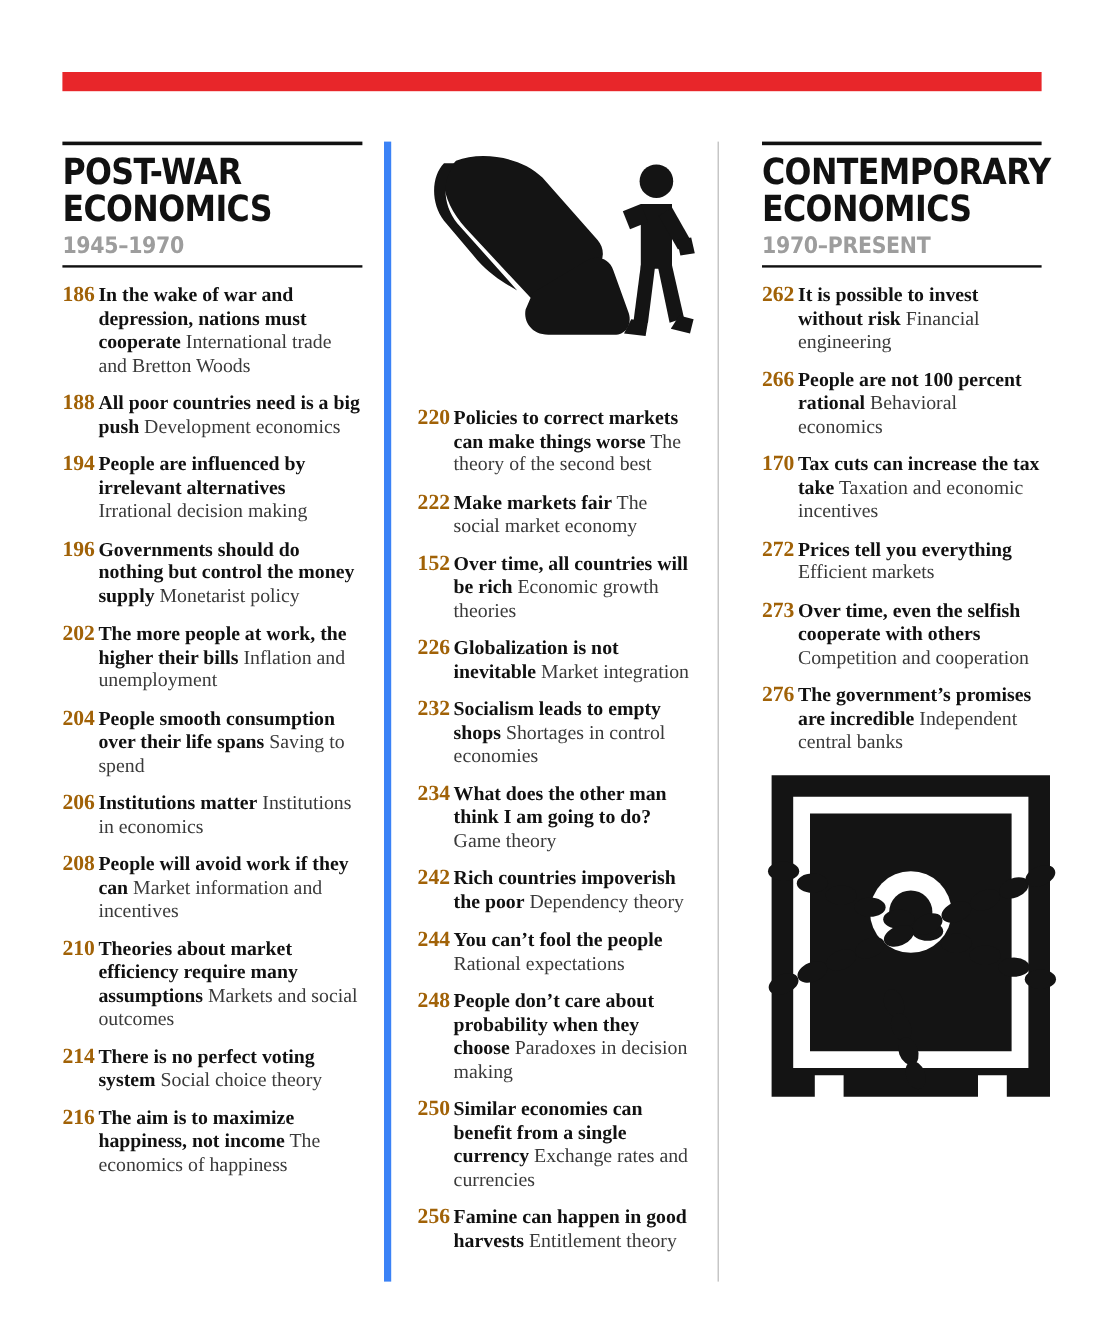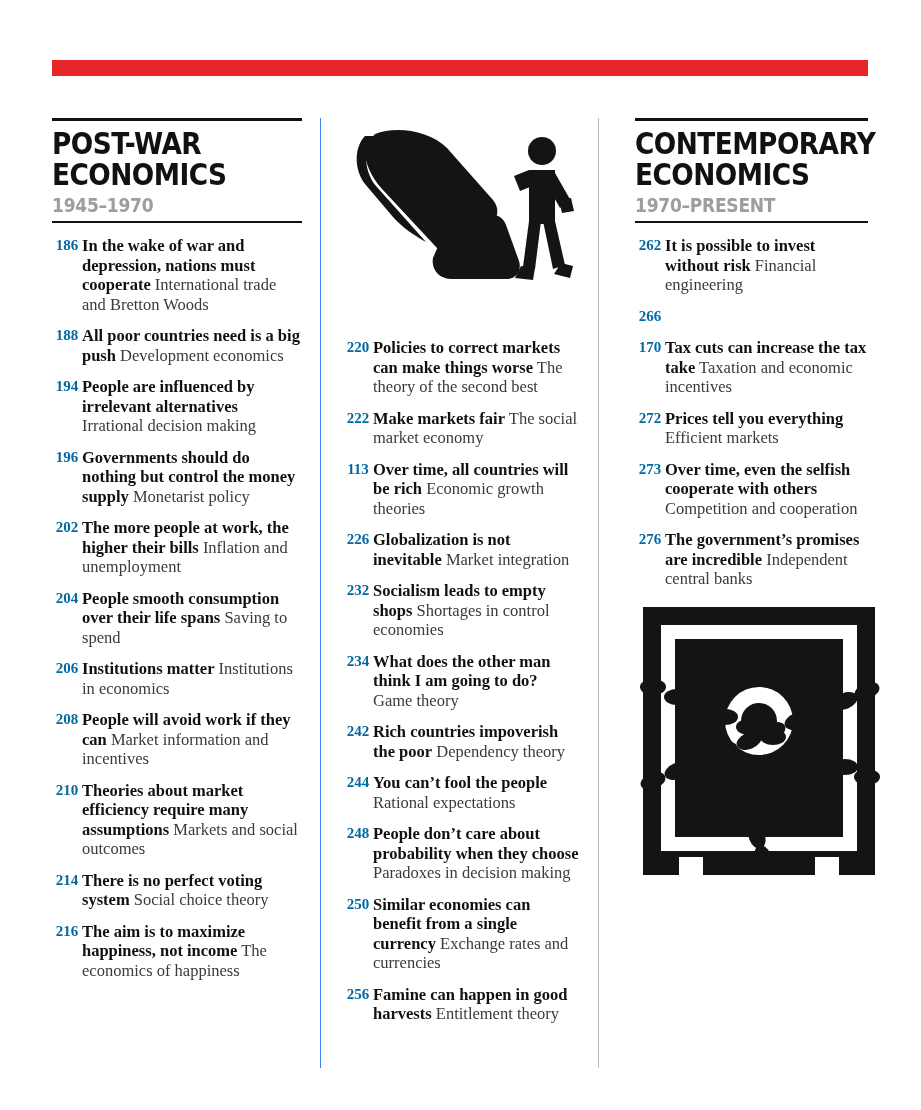--- a/index.html
+++ b/index.html
@@ -43,21 +43,21 @@
     position: relative;
   }
   .col-left {
     width: 268px;
     padding-right: 18px;
   }
   .col-mid {
     width: 278px;
     padding-left: 22px;
     padding-right: 18px;
-    border-left: 1px solid #3b82f6;
+    border-left: 6px solid #3b82f6;
   }
   .col-right {
     width: 270px;
     padding-left: 36px;
     border-left: 1px solid #b9b9b9;
   }
   .sect-head {
     border-top: 3px solid #111;
     padding-top: 7px;
     margin-bottom: 0;
@@ -92,26 +92,25 @@
     margin-bottom: 13px;
   }
   .entry {
     display: flex;
     flex-direction: row;
     margin-bottom: 12px;
   }
   .entry .pg {
     font-family: "Liberation Serif", serif;
     font-weight: bold;
-    font-size: 15px;
+    font-size: 18px;
     line-height: 19.5px;
     width: 30px;
     flex: 0 0 30px;
-    color: #0369a1;
-    text-align: center;
+    color: #a16207;
   }
   .entry .txt {
     font-size: 16.5px;
     line-height: 19.5px;
     color: #111;
     flex: 1 1 auto;
   }
   .entry .ttl {
     font-weight: bold;
   }
@@ -219,21 +218,21 @@
 
       <div class="entry">
         <span class="pg">220</span>
         <span class="txt"><span class="ttl">Policies to correct markets can make things worse</span> <span class="sub">The theory of the second best</span></span>
       </div>
       <div class="entry">
         <span class="pg">222</span>
         <span class="txt"><span class="ttl">Make markets fair</span> <span class="sub">The social market economy</span></span>
       </div>
       <div class="entry">
-        <span class="pg">113</span>
+        <span class="pg">152</span>
         <span class="txt"><span class="ttl">Over time, all countries will be rich</span> <span class="sub">Economic growth theories</span></span>
       </div>
       <div class="entry">
         <span class="pg">226</span>
         <span class="txt"><span class="ttl">Globalization is not inevitable</span> <span class="sub">Market integration</span></span>
       </div>
       <div class="entry">
         <span class="pg">232</span>
         <span class="txt"><span class="ttl">Socialism leads to empty shops</span> <span class="sub">Shortages in control economies</span></span>
       </div>
@@ -270,20 +269,21 @@
         <div class="sect-years">1970–PRESENT</div>
       </div>
       <div class="sect-rule"></div>
 
       <div class="entry">
         <span class="pg">262</span>
         <span class="txt"><span class="ttl">It is possible to invest without risk</span> <span class="sub">Financial engineering</span></span>
       </div>
       <div class="entry">
         <span class="pg">266</span>
+        <span class="txt"><span class="ttl">People are not 100 percent rational</span> <span class="sub">Behavioral economics</span></span>
       </div>
       <div class="entry">
         <span class="pg">170</span>
         <span class="txt"><span class="ttl">Tax cuts can increase the tax take</span> <span class="sub">Taxation and economic incentives</span></span>
       </div>
       <div class="entry">
         <span class="pg">272</span>
         <span class="txt"><span class="ttl">Prices tell you everything</span> <span class="sub">Efficient markets</span></span>
       </div>
       <div class="entry">

